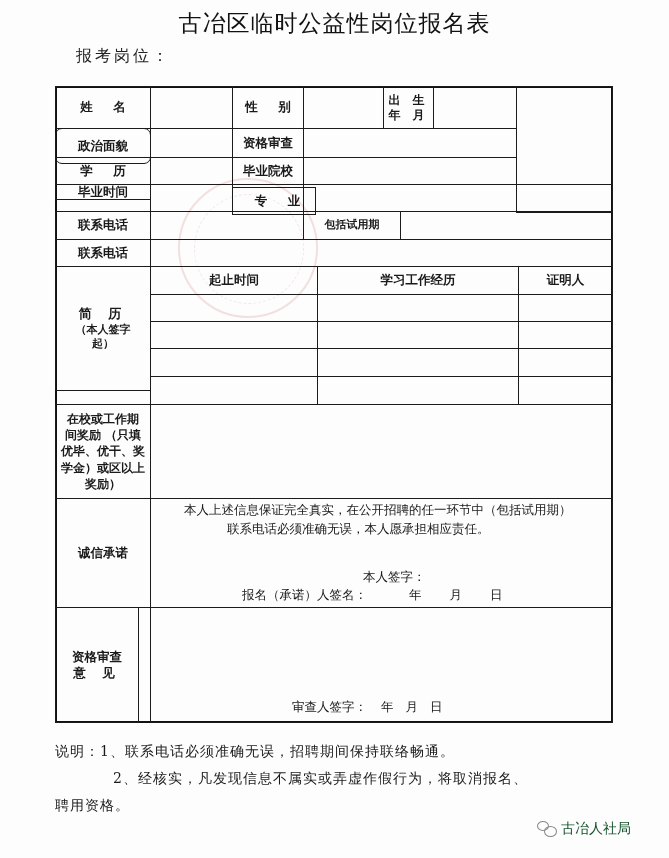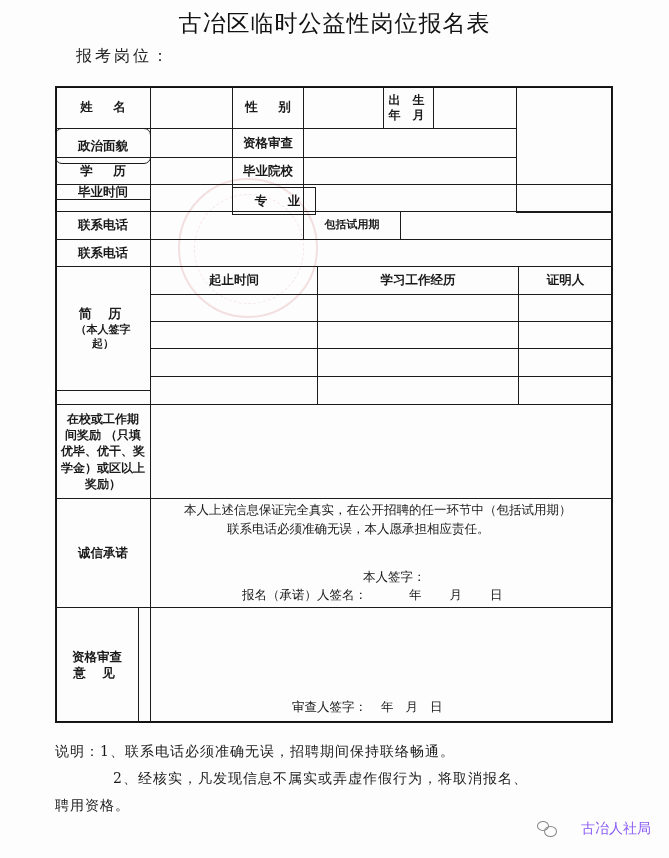--- a/index.html
+++ b/index.html
@@ -12,21 +12,21 @@
 
   .cell { position: absolute; border: 1.5px solid #1b1b1b; display: flex; align-items: center; justify-content: center; text-align: center; font-size: 12.5px; line-height: 1.3; color: #1a1a1a; background: transparent; }
   .outer { position: absolute; left: 55px; top: 86px; width: 558px; height: 637px; border: 2px solid #111; }
   .label { font-weight: bold; }
   .spaced { letter-spacing: 8px; padding-left: 8px; }
   .small { font-size: 11px; }
   .vert { writing-mode: vertical-rl; letter-spacing: 2px; font-size: 15px; }
 
   .promise-text { position: absolute; font-size: 12.5px; color: #1a1a1a; white-space: nowrap; }
   .note { position: absolute; font-family: "DejaVu Serif", "Liberation Serif", serif; font-size: 14px; color: #1a1a1a; letter-spacing: 1px; white-space: nowrap; }
-  .watermark { position: absolute; left: 537px; top: 820px; display: flex; align-items: center; gap: 22px; color: #8b5cf6; font-size: 14px; }
+  .watermark { position: absolute; left: 537px; top: 820px; display: flex; align-items: center; gap: 2px; color: #14532d; font-size: 14px; }
   .wm-icon { width: 22px; height: 18px; position: relative; }
   .wm-icon span { position: absolute; border: 1px solid #888; border-radius: 50%; }
 </style>
 </head>
 <body>
 
 <div class="title">古冶区临时公益性岗位报名表</div>
 <div class="post-label">报考岗位：</div>
 
 <div class="stamp"></div>

